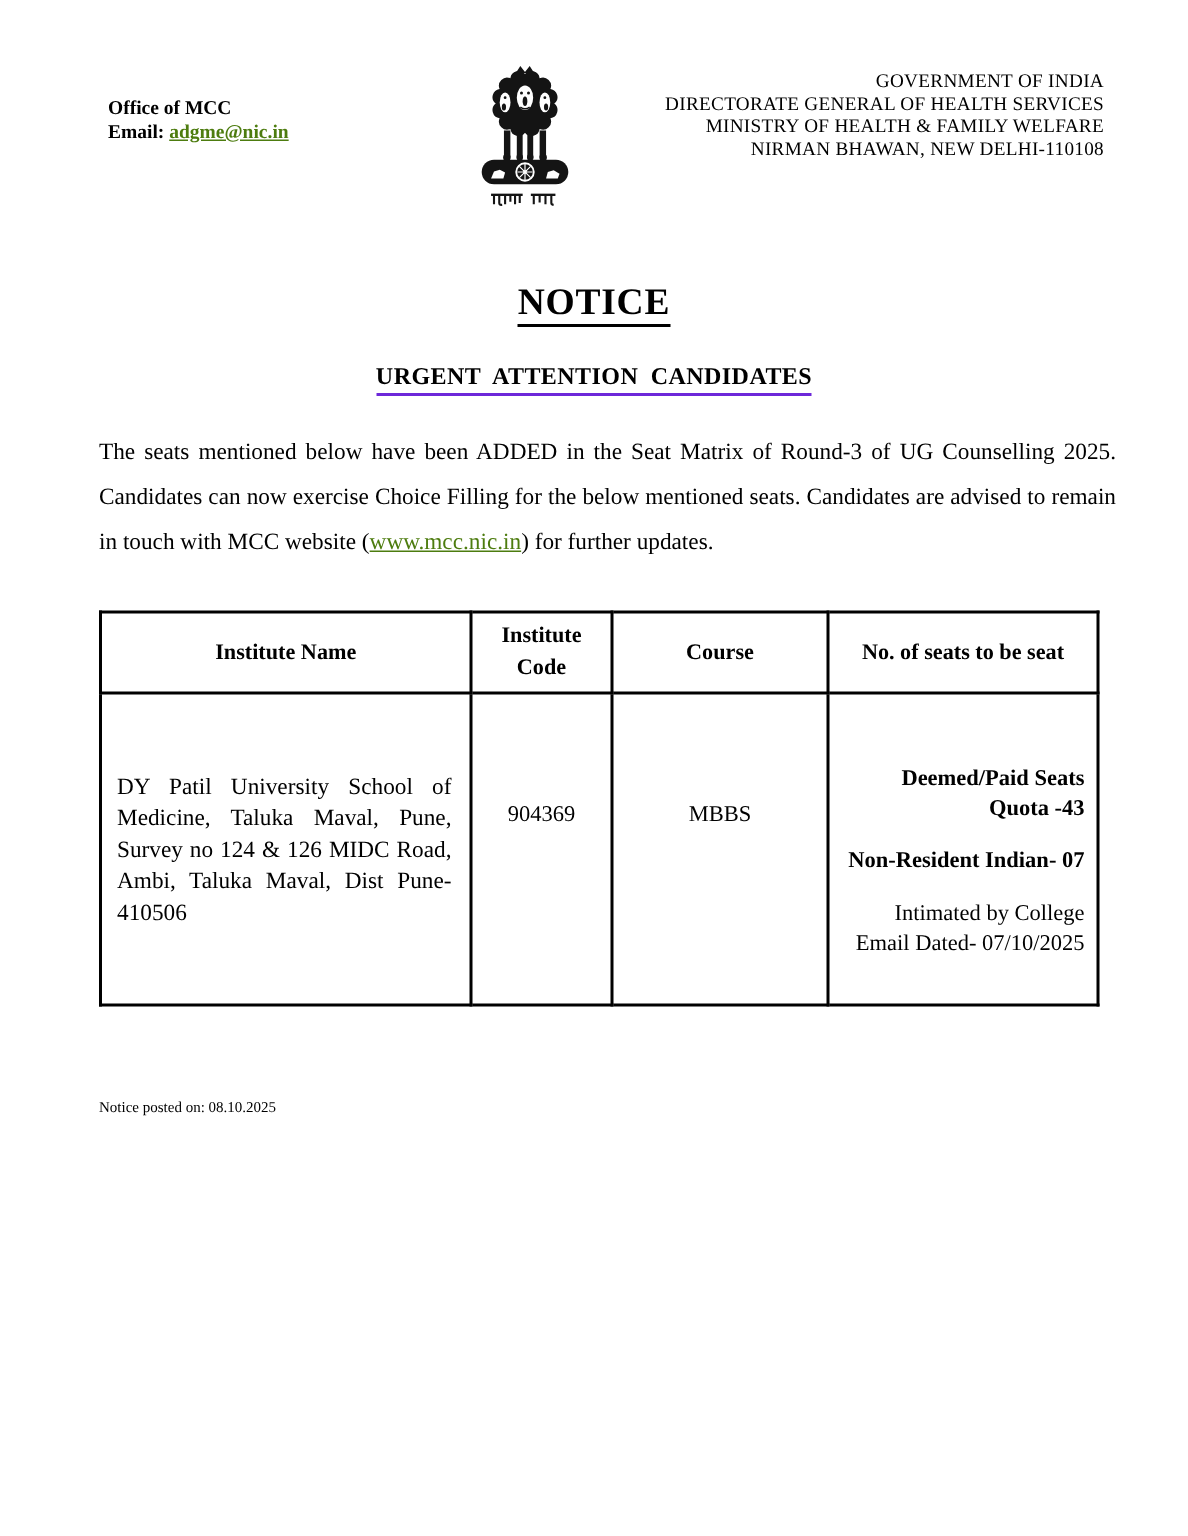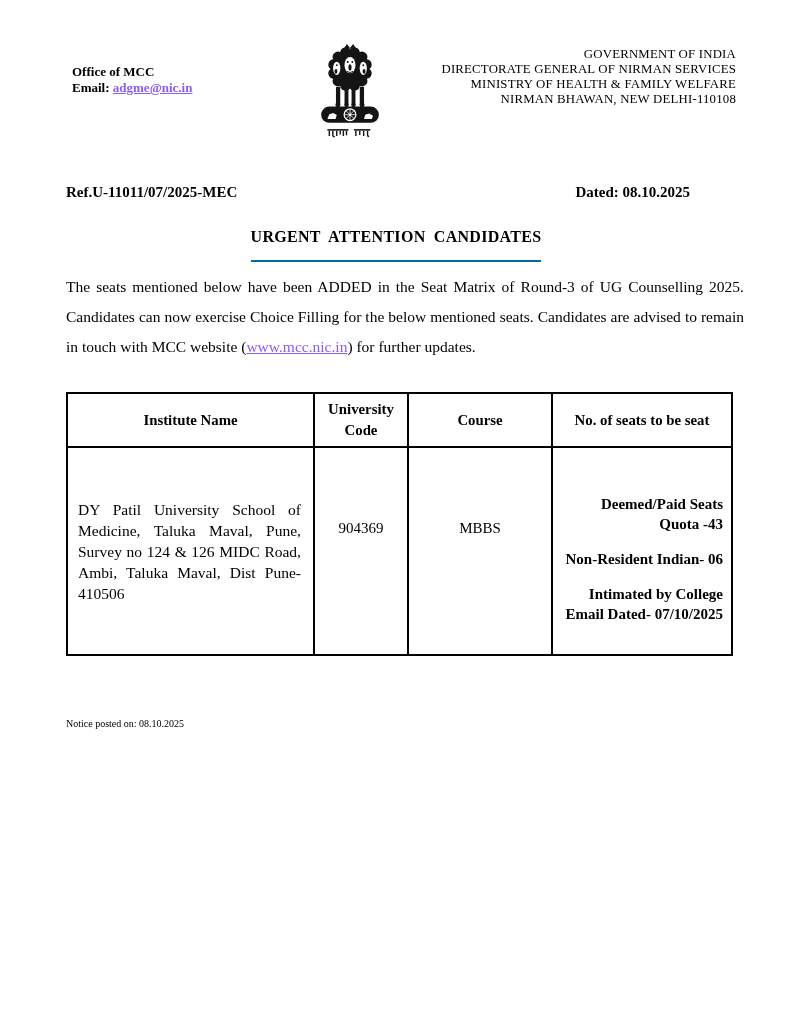--- a/index.html
+++ b/index.html
@@ -21,21 +21,21 @@
     display: flex;
     align-items: flex-start;
     padding: 38px 56px 0 72px;
   }
   .lh-left { width: 238px; padding-top: 26px; }
   .office-label {
     font-weight: bold; font-size: 13px; line-height: 16px;
   }
   .email-line { font-weight: bold; font-size: 13px; line-height: 16px; }
   .email-link, .body-link {
-    color: #8b5cf6; text-decoration: underline; cursor: pointer; font-family: Liberation Serif, serif;
+    color: #4d7c0f; text-decoration: underline; cursor: pointer; font-family: Liberation Serif, serif;
   }
   .lh-emblem { width: 80px; text-align: center; flex: 0 0 auto; }
   .lh-right {
     flex: 1; text-align: right;
     padding-top: 9px;
     font-size: 12.8px; line-height: 15px;
     letter-spacing: 0.2px;
   }
 
   
@@ -48,21 +48,21 @@
   
   .title-wrap { text-align: center; margin-top: 33px; }
   .title-text {
     font-weight: bold; font-size: 25px; letter-spacing: 0.5px;
     border-bottom: 2.5px solid #000; padding-bottom: 1px;
   }
   .subtitle-wrap { text-align: center; margin-top: 27px; }
   .subtitle-text {
     font-weight: bold; font-size: 16px;
     word-spacing: 4px; letter-spacing: 0.3px;
-    border-bottom: 2px solid #0369a1; padding-bottom: 15px;
+    border-bottom: 2px solid #6d28d9; padding-bottom: 2px;
   }
 
   
   .body-p {
     margin: 26px 48px 0 66px;
     font-size: 15.5px; line-height: 30px;
     text-align: justify;
   }
   .body-p.first { margin-top: 34px; }
 
@@ -92,21 +92,21 @@
   .cell-code, .cell-course {
     vertical-align: top; text-align: center;
     padding-top: 72px; font-size: 15px;
   }
   .cell-seats {
     vertical-align: top; text-align: right;
     padding: 46px 8px 0 8px;
     font-size: 15px; line-height: 20px;
   }
   .seats-bold { font-weight: bold; margin-bottom: 15px; }
-  .seats-note { font-weight: bold; }
+  .seats-note { font-weight: normal; }
 
   
   .posted {
     margin: 62px 66px 0 66px;
     font-size: 10px;
   }
 </style>
 </head>
 <body>
 
@@ -157,62 +157,61 @@
 
         <rect x="21" y="110" width="27" height="2" fill="#141414"></rect>
         <path d="M23.5,112 v7 M28,112 v6 q0,2 2.5,1.5 M33,112 v7 M37.5,112 v5 M41.5,112 v7 M45.5,112 v6" stroke="#141414" stroke-width="1.8" fill="none"></path>
         <rect x="55" y="110" width="21" height="2" fill="#141414"></rect>
         <path d="M57.5,112 v7 M62.5,112 v5.5 M67.5,112 v7 M72.5,112 v6 q0,1.5 2,1.5" stroke="#141414" stroke-width="1.8" fill="none"></path>
       </svg>
     </div>
 
     <div class="lh-right">
       <div>GOVERNMENT OF INDIA</div>
-      <div>DIRECTORATE GENERAL OF NIRMAN SERVICES</div>
+      <div>DIRECTORATE GENERAL OF HEALTH SERVICES</div>
       <div>MINISTRY OF HEALTH &amp; FAMILY WELFARE</div>
       <div>NIRMAN BHAWAN, NEW DELHI-110108</div>
     </div>
   </header>
 
-  <div class="ref-row">
-    <span>Ref.U-11011/07/2025-MEC</span>
-    <span>Dated: 08.10.2025</span>
+
+  <div class="title-wrap">
+    <span class="title-text">NOTICE</span>
   </div>
-
 
   <div class="subtitle-wrap">
     <span class="subtitle-text">URGENT ATTENTION CANDIDATES</span>
   </div>
 
 
   <p class="body-p"><span>The seats mentioned below have been ADDED in the Seat Matrix of Round-3 of UG Counselling 2025. Candidates can now exercise Choice Filling for the below mentioned seats. Candidates are advised to remain in touch with MCC website (</span><a class="body-link">www.mcc.nic.in</a><span>) for further updates.</span></p>
 
   <table class="seats-table">
     <colgroup>
       <col style="width:247px">
       <col style="width:94px">
       <col style="width:144px">
       <col style="width:180px">
     </colgroup>
     <thead>
       <tr>
         <th>Institute Name</th>
-        <th>University Code</th>
+        <th>Institute Code</th>
         <th>Course</th>
         <th>No. of seats to be seat</th>
       </tr>
     </thead>
     <tbody>
       <tr>
         <td class="cell-name">DY Patil University School of Medicine, Taluka Maval, Pune, Survey no 124 &amp; 126 MIDC Road, Ambi, Taluka Maval, Dist Pune-410506</td>
         <td class="cell-code">904369</td>
         <td class="cell-course">MBBS</td>
         <td class="cell-seats">
           <div class="seats-bold">Deemed/Paid Seats Quota -43</div>
-          <div class="seats-bold">Non-Resident Indian- 06</div>
+          <div class="seats-bold">Non-Resident Indian- 07</div>
           <div class="seats-note">Intimated by College Email Dated- 07/10/2025</div>
         </td>
       </tr>
     </tbody>
   </table>
 
   <div class="posted">Notice posted on: 08.10.2025</div>
 
 </div>
 

